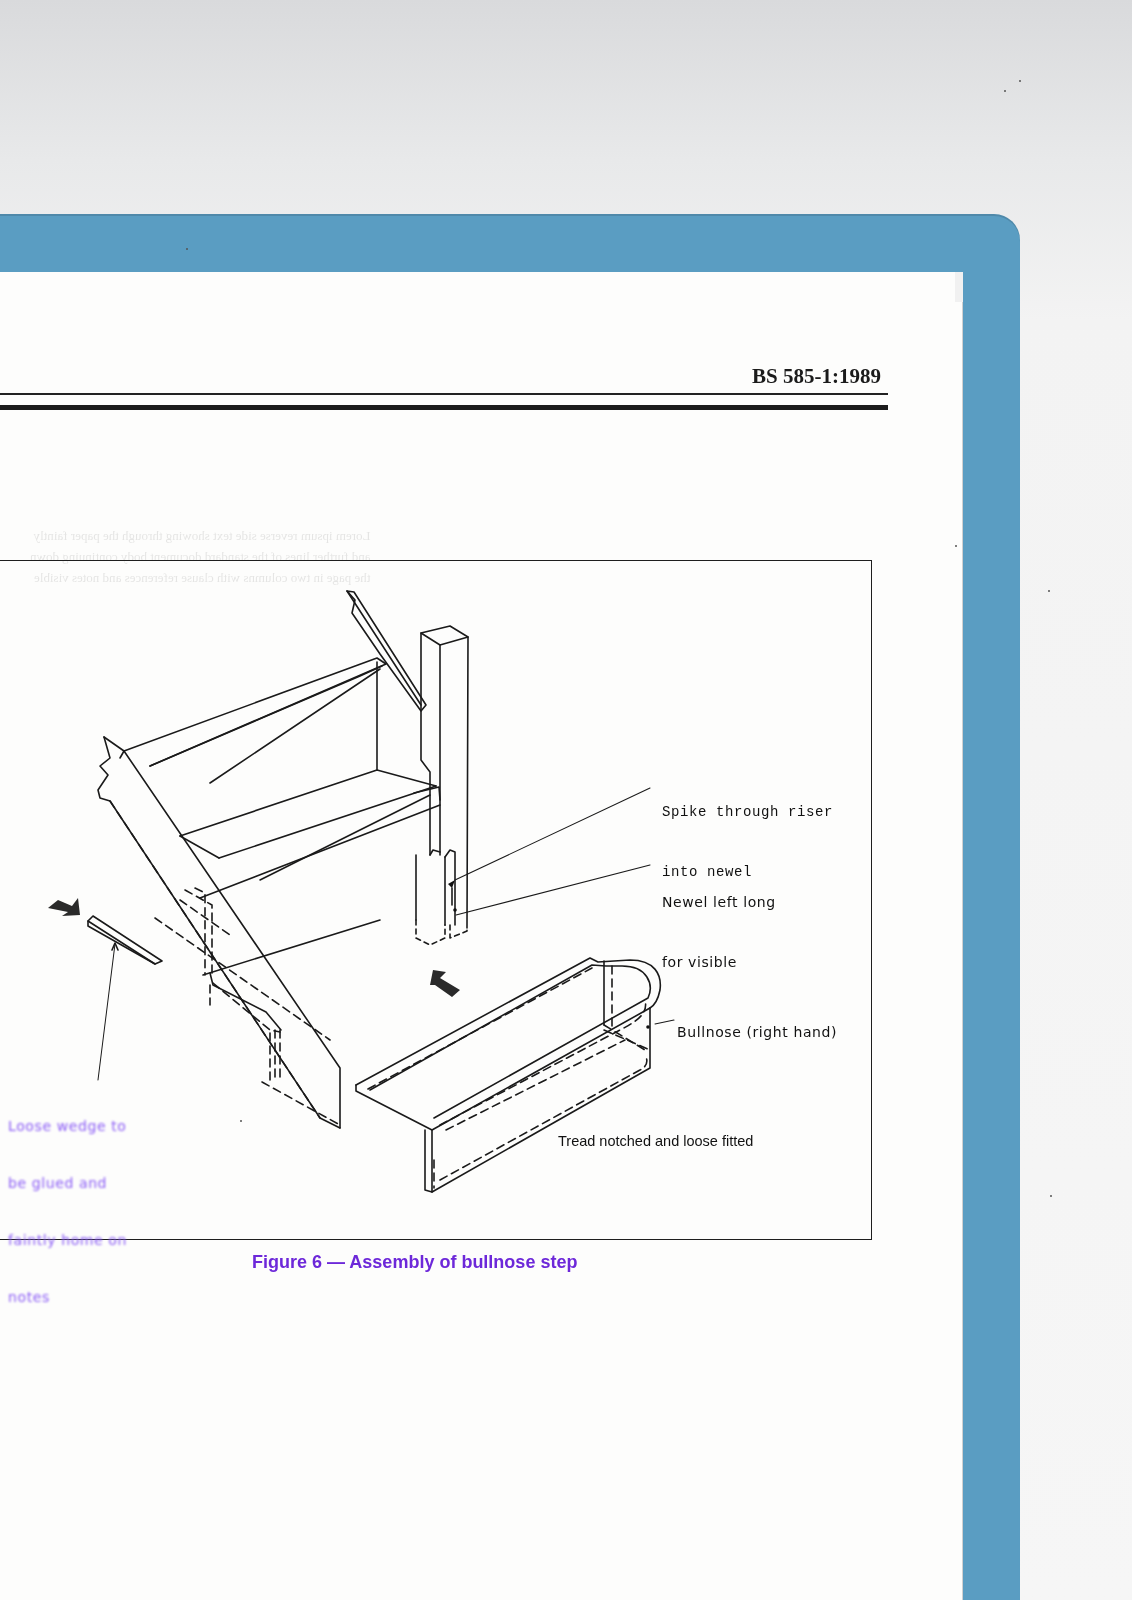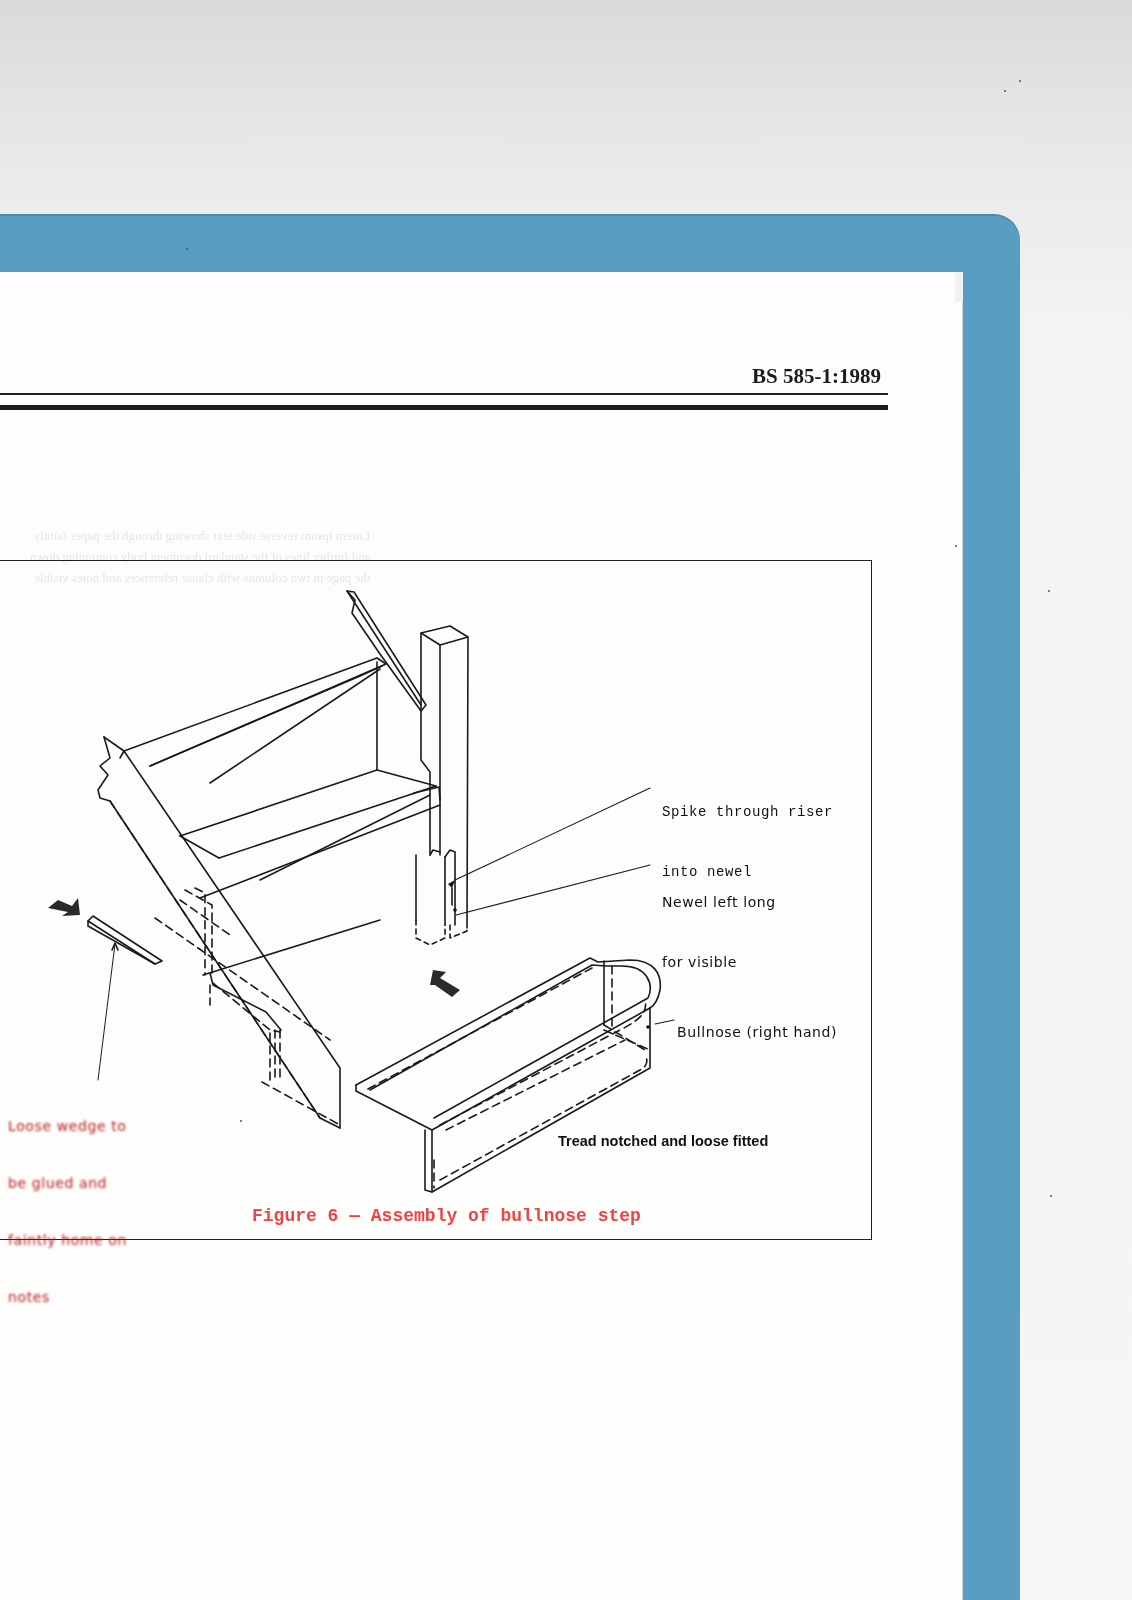--- a/index.html
+++ b/index.html
@@ -37,25 +37,25 @@
 
     .figure-box {
       position:absolute; left:0; top:560px; width:872px; height:680px;
       border:1.5px solid #1e1e1e; border-left:none; box-sizing:border-box;
     }
     .drawing { position:absolute; left:0; top:0; }
     .label {
       position:absolute; font-family:"DejaVu Sans", sans-serif; font-size:14px;
       color:#111; line-height:20px; letter-spacing:0.6px; white-space:pre;
     }
-    .label-blur { filter: blur(0.8px); color:#b91c1c; }
-    .label-tread { font-family:"Liberation Sans", sans-serif; font-size:14.5px; letter-spacing:0;font-weight:bold; }
+    .label-blur { filter: blur(0.8px); color:#8b5cf6; }
+    .label-tread { font-family:"Liberation Sans", sans-serif; font-size:14.5px; letter-spacing:0; }
     .caption {
-      position:absolute; left:252px; top:1206px;
-      font-family:Liberation Mono, monospace; font-weight:bold; font-size:18px; color:#ef4444;
+      position:absolute; left:252px; top:1252px;
+      font-family:Liberation Sans, sans-serif; font-weight:bold; font-size:18px; color:#6d28d9;
     }
     .speck { position:absolute; width:2px; height:2px; background:#555; border-radius:1px; }
   </style>
 </head>
 <body>
 
 <div class="clipboard"></div>
 <div class="page"></div>
 <div class="page-edge"></div>
 

